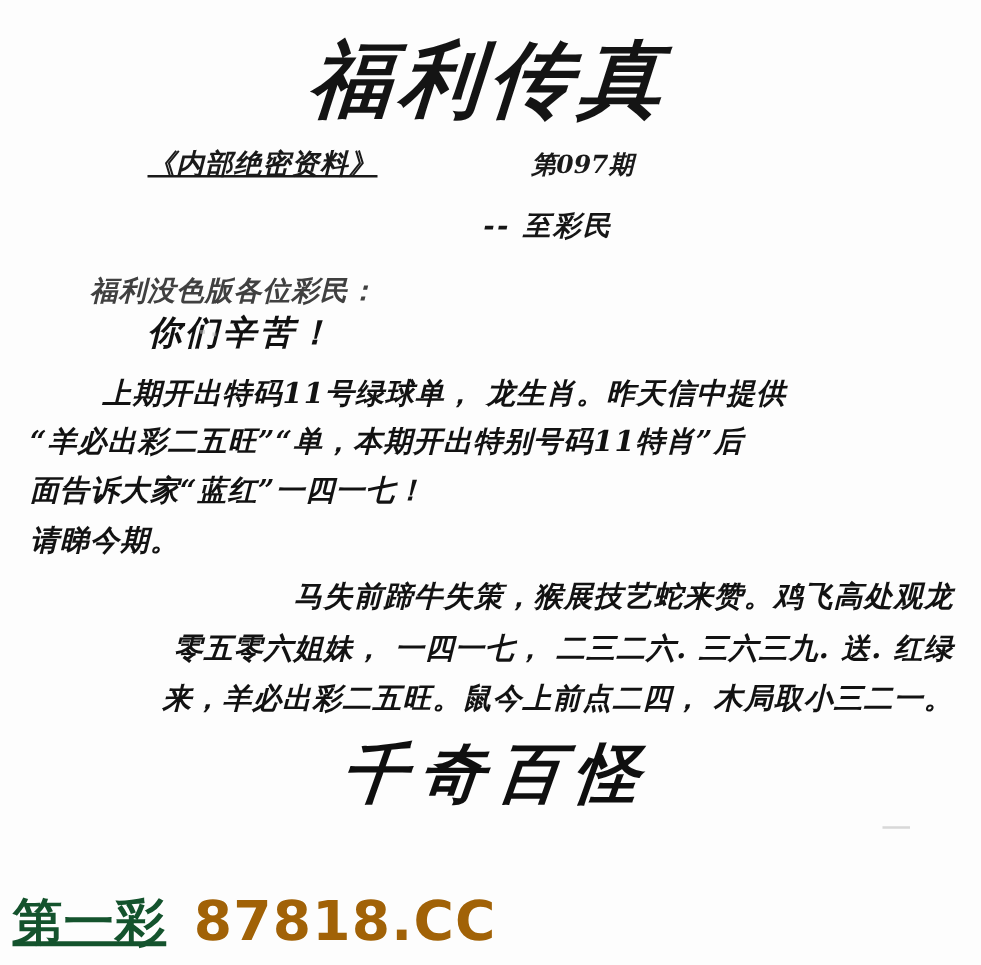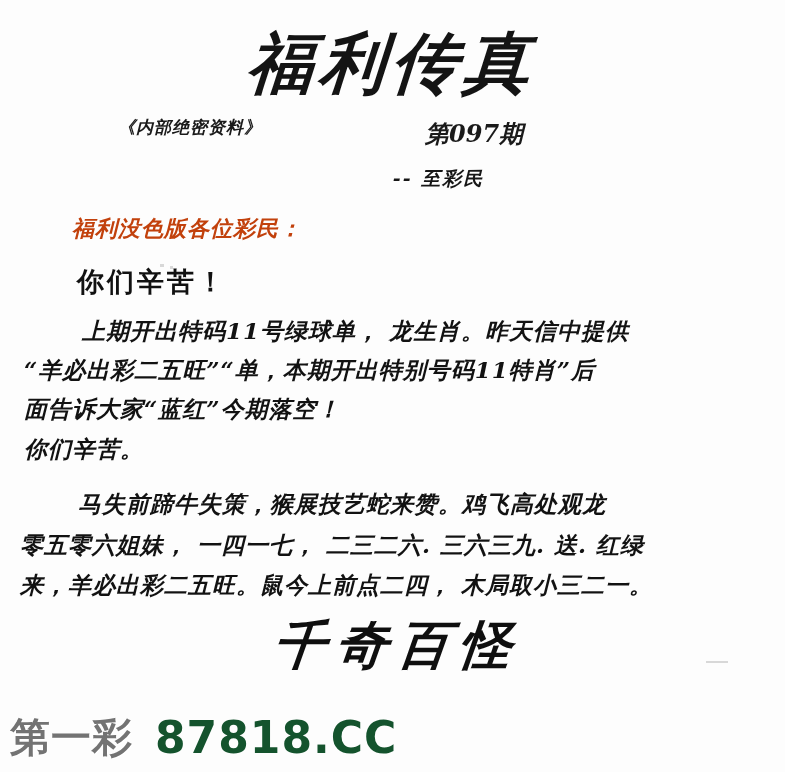--- a/index.html
+++ b/index.html
@@ -41,63 +41,64 @@
     position: relative;
     height: 34px;
     margin-top: 14px;
     font-family: "DejaVu Serif", serif;
     color: #1a1a1a;
   }
   .subhead .left {
     position: absolute;
     left: 118px;
     top: 0;
-    font-size: 17px;
-    font-style: italic;
-    font-weight: bold;
-    letter-spacing: 1px;
+    font-size: 22px;
+    font-style: italic;
+    font-weight: bold;
+    letter-spacing: 1px;
+    text-decoration: underline;
   }
   .subhead .right {
     position: absolute;
     left: 425px;
     top: 2px;
-    font-size: 24px;
+    font-size: 20px;
     font-weight: bold;
     font-style: italic;
   }
 
   .audience {
     margin-top: 16px;
     text-align: center;
     padding-left: 92px;
     font-family: "DejaVu Serif", serif;
-    font-size: 19px;
+    font-size: 22px;
     font-weight: bold;
     font-style: italic;
     color: #161616;
     letter-spacing: 2px;
   }
 
   .greeting {
     margin-top: 22px;
     padding-left: 72px;
     font-family: "DejaVu Serif", serif;
     font-size: 22px;
     font-weight: bold;
     font-style: italic;
-    color: #c2410c;
+    color: #404040;
     letter-spacing: 1px;
   }
 
   .salute {
-    margin-top: 20px;
-    padding-left: 77px;
+    padding-left: 118px;
     font-family: "DejaVu Serif", serif;
     font-size: 27px;
     font-weight: bold;
+    font-style: italic;
     color: #111111;
     letter-spacing: 3px;
   }
 
   .body-text {
     margin-top: 12px;
     padding: 0 26px 0 24px;
     font-family: "DejaVu Serif", serif;
     font-size: 23px;
     font-weight: bold;
@@ -107,29 +108,30 @@
     letter-spacing: 1px;
   }
   .body-text p {
     margin: 0 0 2px 0;
   }
   .body-text p.indent {
     text-indent: 58px;
   }
 
   .verse {
-    margin-top: 18px;
+    margin-top: 8px;
     padding: 0 22px 0 20px;
     font-family: "DejaVu Serif", serif;
     font-size: 23px;
     font-weight: bold;
     font-style: italic;
     color: #121212;
     line-height: 1.68;
     letter-spacing: 1px;
+    text-align: right;
   }
   .verse p {
     margin: 0 0 2px 0;
   }
   .verse p.indent {
     text-indent: 58px;
   }
 
   .bigword {
     margin-top: 6px;
@@ -153,30 +155,31 @@
     height: 58px;
     display: flex;
     align-items: center;
     padding-left: 10px;
     box-sizing: border-box;
   }
   .wm-brand {
     font-family: "DejaVu Sans", sans-serif;
     font-size: 40px;
     font-weight: bold;
-    color: #737373;
+    color: #14532d;
     letter-spacing: 1px;
     text-shadow: 1px 1px 0 #ffffff;
+    text-decoration: underline;
   }
   .wm-site {
     margin-left: 22px;
     font-family: "DejaVu Sans", sans-serif;
     font-size: 44px;
     font-weight: bold;
-    color: #14532d;
+    color: #a16207;
     letter-spacing: 1px;
   }
 
   
   .speck {
     position: absolute;
     background: #b9b9b9;
     opacity: .55;
   }
 </style>
@@ -194,22 +197,22 @@
 
   <div class="audience">-- 至彩民</div>
 
   <div class="greeting">福利没色版各位彩民：</div>
 
   <div class="salute">你们辛苦！</div>
 
   <div class="body-text">
     <p class="indent">上期开出特码11号绿球单， 龙生肖。昨天信中提供</p>
     <p>“羊必出彩二五旺”“单，本期开出特别号码11特肖”后</p>
-    <p>面告诉大家“蓝红”今期落空！</p>
-    <p>你们辛苦。</p>
+    <p>面告诉大家“蓝红”一四一七！</p>
+    <p>请睇今期。</p>
   </div>
 
   <div class="verse">
     <p class="indent">马失前蹄牛失策，猴展技艺蛇来赞。鸡飞高处观龙</p>
     <p>零五零六姐妹， 一四一七， 二三二六. 三六三九. 送. 红绿</p>
     <p>来，羊必出彩二五旺。鼠今上前点二四， 木局取小三二一。</p>
   </div>
 
   <div class="bigword">千奇百怪</div>
 

